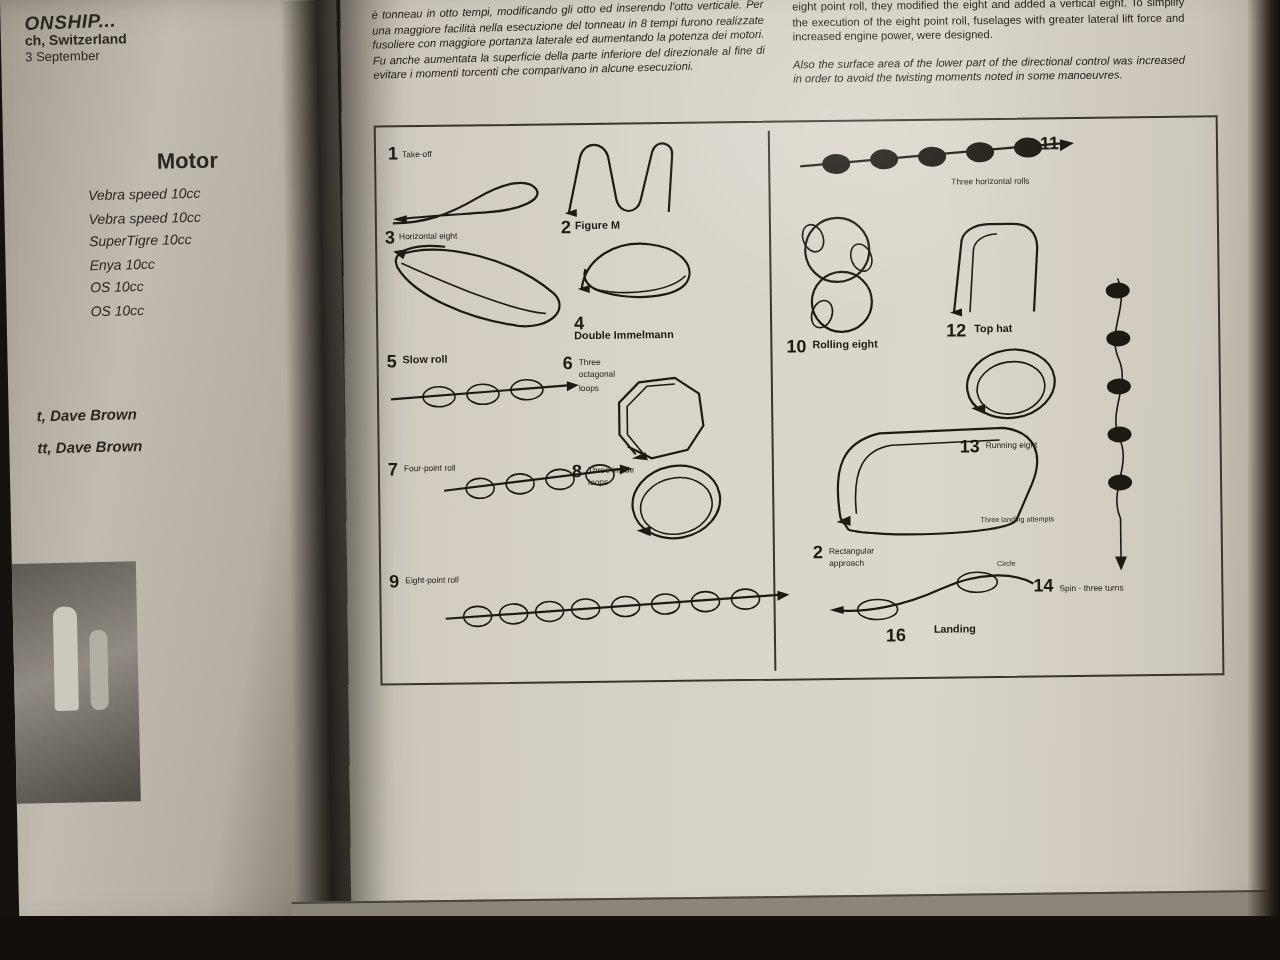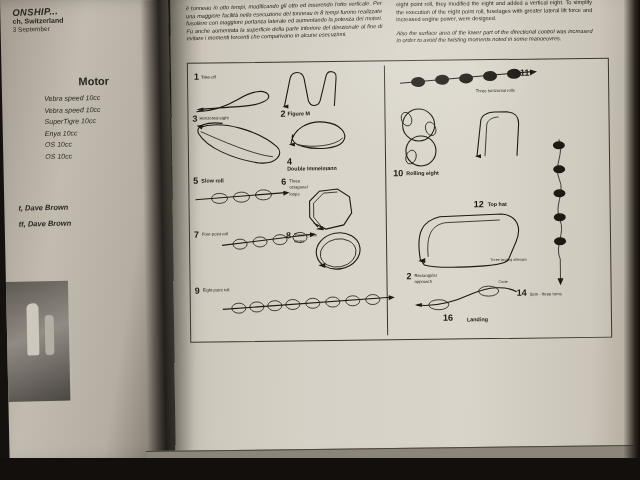--- a/index.html
+++ b/index.html
@@ -455,26 +455,37 @@
           </div>
           <div class="fig-lab small" style="position:absolute; left:54px; top:24px; width:90px; text-align:center">Three horizontal rolls</div>
         </div>
 
         <div class="fig-item" style="left:284px; top:48px;">
           <svg width="54" height="52" viewBox="0 0 54 52">
             <path class="stroke" d="M4 48 L8 14 C8 8, 14 4, 22 4 L34 4 C42 4, 46 9, 46 16 L44 48"></path>
             <path class="stroke thin" d="M12 48 L14 18 C14 12, 20 9, 26 9"></path>
             <path class="fillblk" d="M2 48 l6 -2 l0 4 z"></path>
           </svg>
-          <div style="display:flex; gap:4px; align-items:center;margin-top:39px;">
+          <div style="display:flex; gap:4px; align-items:center;">
             <span class="fig-num">12</span>
             <span class="fig-lab">Top hat</span>
           </div>
         </div>
 
+        <div class="fig-item" style="left:290px; top:112px;">
+          <svg width="56" height="46" viewBox="0 0 56 46">
+            <ellipse class="stroke" cx="26" cy="20" rx="22" ry="17" transform="rotate(-8 26 20)"></ellipse>
+            <ellipse class="stroke thin" cx="26" cy="22" rx="17" ry="13" transform="rotate(-8 26 22)"></ellipse>
+            <path class="fillblk" d="M6 32 l7 -2 l0 5 z"></path>
+          </svg>
+          <div style="display:flex; gap:3px; align-items:flex-start;">
+            <span class="fig-num">13</span>
+            <span class="fig-lab small" style="padding-top:2px; width:28px">Running eight</span>
+          </div>
+        </div>
 
         <div class="fig-item" style="left:356px; top:76px;">
           <svg width="28" height="152" viewBox="0 0 28 152">
             <path class="stroke thin" d="M14 4 C 20 18, 8 30, 14 44 C 20 58, 8 70, 14 84 C 20 98, 8 110, 14 124 L14 144"></path>
             <ellipse class="fillblk" cx="14" cy="10" rx="6" ry="4"></ellipse>
             <ellipse class="fillblk" cx="14" cy="34" rx="6" ry="4"></ellipse>
             <ellipse class="fillblk" cx="14" cy="58" rx="6" ry="4"></ellipse>
             <ellipse class="fillblk" cx="14" cy="82" rx="6" ry="4"></ellipse>
             <ellipse class="fillblk" cx="14" cy="106" rx="6" ry="4"></ellipse>
             <path class="fillblk" d="M14 150 l-3 -7 l6 0 z"></path>
@@ -497,21 +508,21 @@
           </div>
         </div>
 
         <div class="fig-item" style="left:222px; top:222px;">
           <svg width="110" height="30" viewBox="0 0 110 30">
             <path class="stroke" d="M4 22 C 20 24, 40 20, 58 12 C 76 4, 94 4, 104 10"></path>
             <ellipse class="stroke thin" cx="26" cy="22" rx="10" ry="5"></ellipse>
             <ellipse class="stroke thin" cx="76" cy="9" rx="10" ry="5"></ellipse>
             <path class="fillblk" d="M2 22 l7 -2 l0 4 z"></path>
           </svg>
-          <div style="display:flex; gap:14px; align-items:flex-end; margin-left:30px;">
+          <div style="display:flex; gap:14px; align-items:flex-start; margin-left:30px;">
             <span class="fig-num">16</span>
             <span class="fig-lab">Landing</span>
           </div>
           <div class="tiny" style="position:absolute; left:86px; top:-2px;">Circle</div>
         </div>
 
         <div class="fig-item" style="left:300px; top:198px;">
           <div class="tiny">Three landing attempts</div>
         </div>
 

